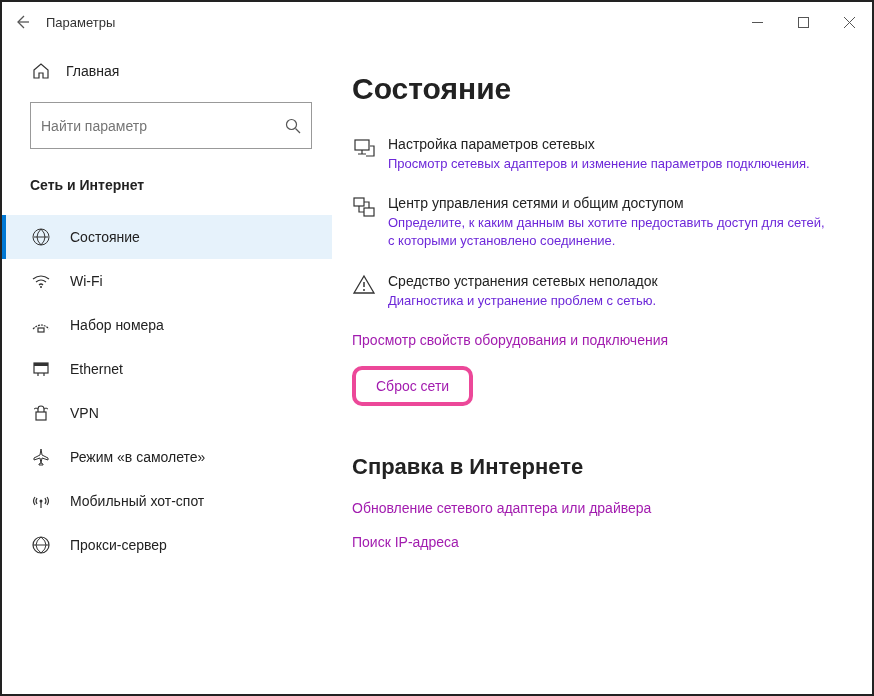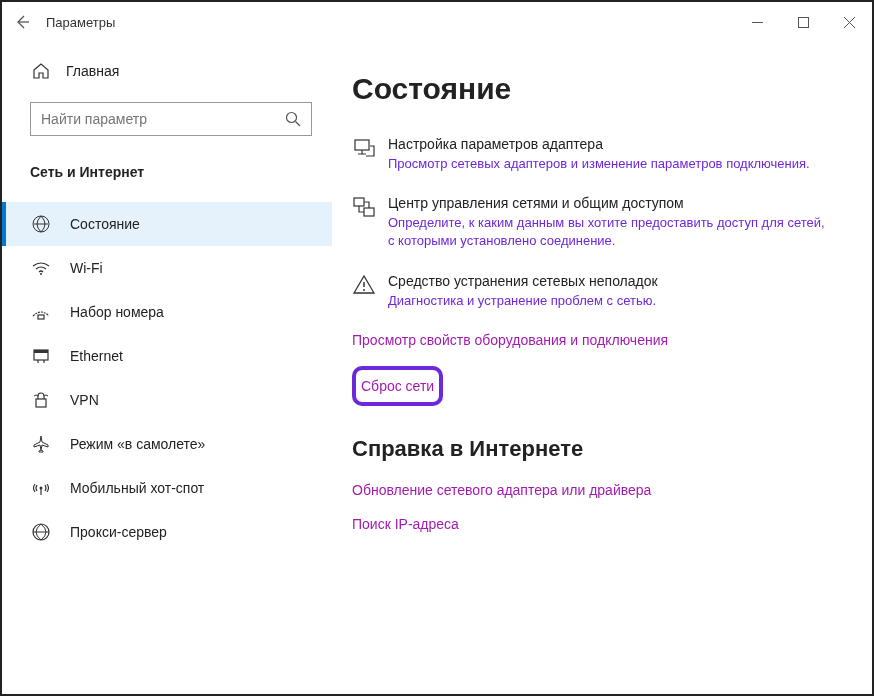--- a/index.html
+++ b/index.html
@@ -11,21 +11,21 @@
     .win-controls { margin-left: auto; display: flex; }
     .win-btn { width: 46px; height: 40px; display: flex; align-items: center; justify-content: center; color: #555; font-size: 11px; }
     
     .content { display: flex; height: calc(100% - 40px); }
     
     .sidebar { width: 330px; padding: 12px 0; }
     .home-link { display: flex; align-items: center; padding: 8px 20px 8px 28px; margin-bottom: 14px; text-align: center; }
     .home-icon { width: 22px; display: flex; justify-content: center; margin-right: 14px; }
     .home-text { font-size: 14px; color: #222; }
     
-    .search-box { margin: 0 20px 18px 28px; height: 34px; border: 1px solid #999; background: #fff; display: flex; align-items: center; padding: 0 10px; }
+    .search-box { margin: 0 20px 18px 28px; height: 47px; border: 1px solid #999; background: #fff; display: flex; align-items: center; padding: 0 10px; }
     .search-box input { flex: 1; border: none; outline: none; font-size: 14px; color: #666; background: transparent; }
     .search-icon { color: #555; }
     
     .category { padding: 10px 28px; font-size: 14px; font-weight: 600; color: #222; }
     
     .nav-list { margin-top: 12px; }
     .nav-item { display: flex; align-items: center; padding: 12px 20px 12px 28px; cursor: pointer; position: relative; }
     .nav-item.active { background: #e6f2fb; }
     .nav-item.active::before { content: ""; position: absolute; left: 0; top: 0; bottom: 0; width: 4px; background: #0078d4; }
     .nav-icon { width: 22px; display: flex; justify-content: center; margin-right: 18px; color: #333; }
@@ -35,21 +35,21 @@
     .page-heading { font-size: 30px; font-weight: 600; color: #222; margin-bottom: 30px; }
     
     .tile { display: flex; margin-bottom: 22px; }
     .tile-icon { width: 36px; flex-shrink: 0; color: #333; }
     .tile-body { flex: 1; }
     .tile-title { font-size: 14px; color: #222; margin-bottom: 3px; }
     .tile-desc { font-size: 13px; color: #6d28d9; line-height: 1.4; }
     
     .link { display: block; font-size: 14px; color: #a21caf; margin-bottom: 18px; cursor: pointer; }
     
-    .highlight-box { display: inline-block; border: 4px solid #6d28d9; border-radius: 10px; padding: 8px 5px; }
+    .highlight-box { display: inline-block; border: 4px solid #ec4899; border-radius: 10px; padding: 8px 20px; margin-bottom: 18px; }
     .highlight-box .link { margin-bottom: 0; }
     
     .section-heading { font-size: 22px; font-weight: 600; color: #222; margin-top: 30px; margin-bottom: 20px; }
     
     svg { display: block; }
   </style>
 </head>
 <body>
 
 <div class="titlebar">
@@ -185,21 +185,21 @@
     
     <div class="tile">
       <span class="tile-icon">
         <svg width="24" height="24" viewBox="0 0 24 24">
             <rect x="3" y="4" width="14" height="10" stroke="currentColor" fill="none" stroke-width="1.2"></rect>
             <path d="M10 14 L10 18 M6 18 L14 18" stroke="currentColor" stroke-width="1.2"></path>
             <path d="M18 10 L22 10 L22 20 L14 20" stroke="currentColor" fill="none" stroke-width="1.2"></path>
           </svg>
       </span>
       <div class="tile-body">
-        <div class="tile-title">Настройка параметров адаптера</div>
+        <div class="tile-title">Настройка параметров сетевых</div>
         <div class="tile-desc">Просмотр сетевых адаптеров и изменение параметров подключения.</div>
       </div>
     </div>
     
     <div class="tile">
       <span class="tile-icon">
         <svg width="24" height="24" viewBox="0 0 24 24">
             <rect x="2" y="3" width="10" height="8" stroke="currentColor" fill="none" stroke-width="1.2"></rect>
             <rect x="12" y="13" width="10" height="8" stroke="currentColor" fill="none" stroke-width="1.2"></rect>
             <path d="M7 11 L7 17 L12 17 M17 13 L17 7 L12 7" stroke="currentColor" fill="none" stroke-width="1.2"></path>

